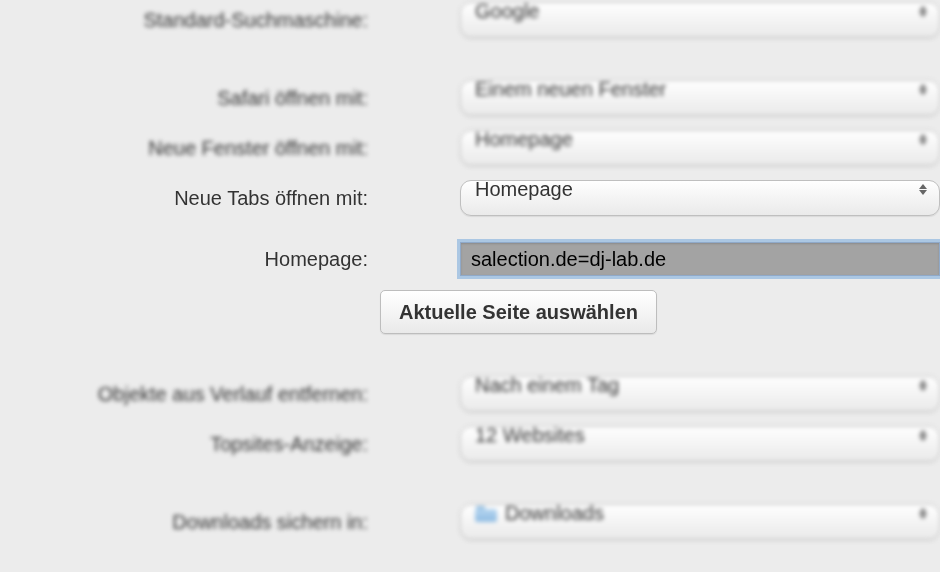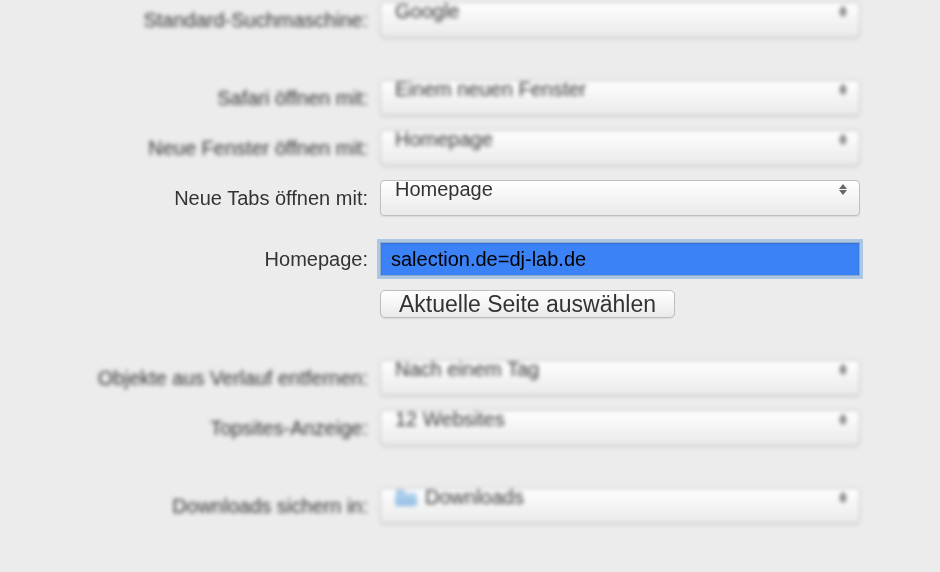--- a/index.html
+++ b/index.html
@@ -17,20 +17,21 @@
       color: #333;
     }
     .form {
       padding-top: 0;
       padding-left: 20px;
     }
     .row {
       display: flex;
       align-items: center;
       margin-bottom: 14px;
+      justify-content: space-between;
     }
     .row.gap-above {
       margin-top: 42px;
     }
     .row.first {
       margin-top: 2px;
     }
     .label-col {
       width: 360px;
       text-align: right;
@@ -46,21 +47,21 @@
     }
     .blurred {
       filter: blur(2.2px);
     }
     .select {
       display: flex;
       align-items: center;
       justify-content: space-between;
       background: linear-gradient(to bottom, #ffffff 0%, #f5f5f5 45%, #eaeaea 100%);
       border: 1px solid #bfbfbf;
-      border-radius: 4px;
+      border-radius: 11px;
       height: 36px;
       padding: 0 6px 17px 14px;
       box-shadow: 0 1px 1px rgba(0,0,0,0.08);
       cursor: default;
       font-size: 20px;
       color: #333;
       width: 100%;
     }
     .select .stepper {
       display: flex;
@@ -92,38 +93,39 @@
       border-top: 5px solid #666;
     }
     .text-input {
       width: 100%;
       height: 34px;
       padding: 0 10px;
       font-size: 20px;
       border: 1px solid #8fa9c9;
       outline: none;
       box-shadow: 0 0 0 3px rgba(119,170,221,0.55), inset 0 1px 2px rgba(0,0,0,0.15);
-      background: #3b82f6;
+      background: #a3a3a3;
       font-family: inherit;
       color: #000;
     }
     .push-button {
       display: inline-flex;
       align-items: center;
       justify-content: center;
       background: linear-gradient(to bottom, #ffffff 0%, #f6f6f6 45%, #e9e9e9 100%);
       border: 1px solid #bdbdbd;
       border-radius: 5px;
-      height: 28px;
+      height: 44px;
       padding: 0 18px;
-      font-size: 23px;
+      font-size: 20px;
       color: #333;
       box-shadow: 0 1px 1px rgba(0,0,0,0.08);
       cursor: default;
       font-family: inherit;
+      font-weight: bold;
     }
     .folder-icon {
       display: inline-block;
       width: 22px;
       height: 16px;
       margin-right: 8px;
       position: relative;
       vertical-align: middle;
     }
     .folder-icon::before {

